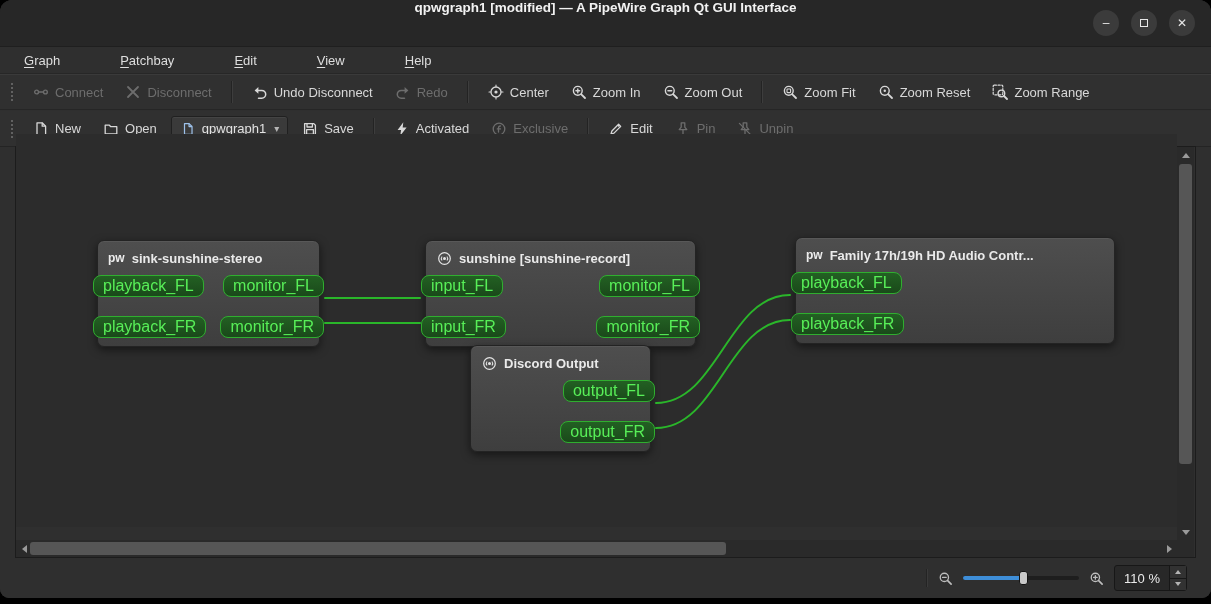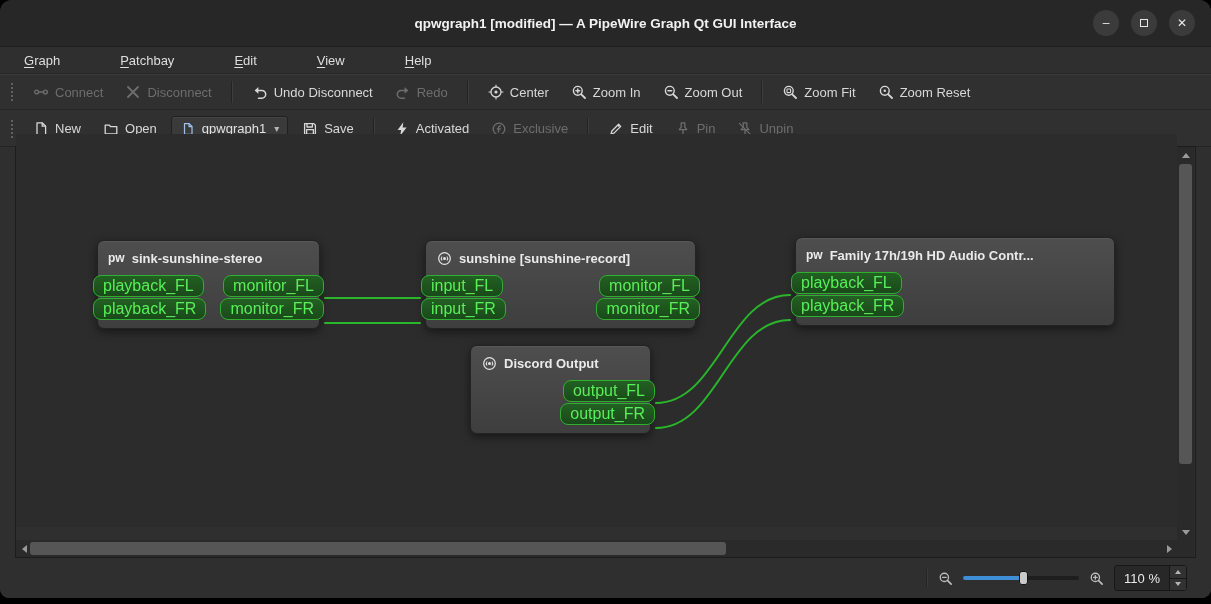--- a/index.html
+++ b/index.html
@@ -2,21 +2,21 @@
 <html><head>
 <meta charset="utf-8">
 <style>
   * { box-sizing:border-box; margin:0; padding:0; }
   html,body { width:1211px; height:604px; background:#000; font-family:"Liberation Sans",sans-serif; }
   .window { position:absolute; left:0; top:0; width:1211px; height:598px; background:#2f2f2f;
             border-radius:12px 12px 9px 9px; overflow:hidden; }
 
   
   .titlebar { position:absolute; left:0; top:0; width:100%; height:47px; background:#272727;
-              display:flex; align-items:center; justify-content:center; border-bottom:1px solid #1f1f1f; }
+              display:flex; justify-content:center; border-bottom:1px solid #1f1f1f; }
   .title { color:#f2f2f2; font-size:13.5px; font-weight:bold; }
   .winbtns { position:absolute; right:16px; top:0; height:100%; display:flex; align-items:center; gap:12px; }
   .winbtn { width:26px; height:26px; border-radius:50%; background:#3b3b3b; color:#e8e8e8;
             display:flex; align-items:center; justify-content:center; font-size:12px; border:none; cursor:default; }
   .maxbox { width:8px; height:8px; border:1.4px solid #e8e8e8; display:inline-block; }
 
   
   .menubar { position:absolute; left:0; top:47px; width:100%; height:27px; background:#2f2f2f;
              display:flex; align-items:center; padding-left:14px; border-bottom:1px solid #272727;gap:40px; }
   .menu-item { color:#dedede; font-size:13px; padding:4px 10px; border-radius:3px; }
@@ -45,21 +45,21 @@
   .canvas { position:absolute; left:16px; top:134px; width:1161px; height:393px; background:#2c2c2c; overflow:hidden; }
   .wires { position:absolute; left:16px; top:147px; width:1161px; height:393px; pointer-events:none; }
 
   .node { position:absolute; background:linear-gradient(#4e4e4e,#3e3e3e); border:1px solid #232323;
           border-radius:7px; padding:6px 0 8px;
           box-shadow:0 3px 9px rgba(0,0,0,.5), inset 0 1px 0 rgba(255,255,255,.06); }
   .node-header { display:flex; align-items:center; gap:7px; padding:2px 10px 4px; height:24px; }
   .pw-glyph { color:#ececec; font-weight:bold; font-size:12px; line-height:1; }
   .node-title { color:#eaeaea; font-weight:bold; font-size:13px; white-space:nowrap; }
   .port-row { display:flex; justify-content:space-between; margin-top:4px; height:22px; }
-  .port-row + .port-row { margin-top:1px; }
+  .port-row + .port-row { margin-top:19px; }
   .port-row.only-in { justify-content:flex-start; }
   .port-row.only-out { justify-content:flex-end; }
   .port { display:inline-flex; align-items:center; height:22px; padding:0 9px; font-size:16px;
           color:#58ef58; background:linear-gradient(#236023,#1a491a); border:1px solid #2fae2f;
           border-radius:8px; white-space:nowrap; }
   .port.in { margin-left:-5px; }
   .port.out { margin-right:-5px; }
 
   
   .vscroll { position:absolute; left:1177px; top:147px; width:17px; height:393px; background:#2a2a2a; }
@@ -218,20 +218,30 @@
       <span class="icon16">
         <svg width="16" height="16" viewBox="0 0 16 16" fill="none" stroke="currentColor" stroke-width="1.4" stroke-linecap="round">
             <circle cx="6.8" cy="6.8" r="4.4"></circle>
             <path d="M10.3 10.3 L14 14" stroke-width="1.8"></path>
             <circle cx="6.8" cy="6.8" r="1.2" fill="currentColor" stroke="none"></circle>
           </svg>
       </span>
       <span>Zoom Reset</span>
     </button>
 
+    <button class="tbtn">
+      <span class="icon16">
+        <svg width="16" height="16" viewBox="0 0 16 16" fill="none" stroke="currentColor" stroke-width="1.2" stroke-linecap="round">
+            <rect x="1.2" y="1.2" width="9.6" height="9.6" rx="1" stroke-dasharray="2.2 1.6"></rect>
+            <circle cx="9.4" cy="9.4" r="3.3" stroke-width="1.4"></circle>
+            <path d="M12 12 L15 15" stroke-width="1.8"></path>
+          </svg>
+      </span>
+      <span>Zoom Range</span>
+    </button>
   </div>
 
   <div class="toolbar tb2">
     <span class="tb-handle"></span>
 
     <button class="tbtn">
       <span class="icon16">
         <svg width="16" height="16" viewBox="0 0 16 16" fill="none" stroke="currentColor" stroke-width="1.3" stroke-linejoin="round">
             <path d="M4 1.8 h5.2 L12.6 5.2 V14.2 H4 Z"></path>
             <path d="M9.2 1.8 V5.2 h3.4"></path>

